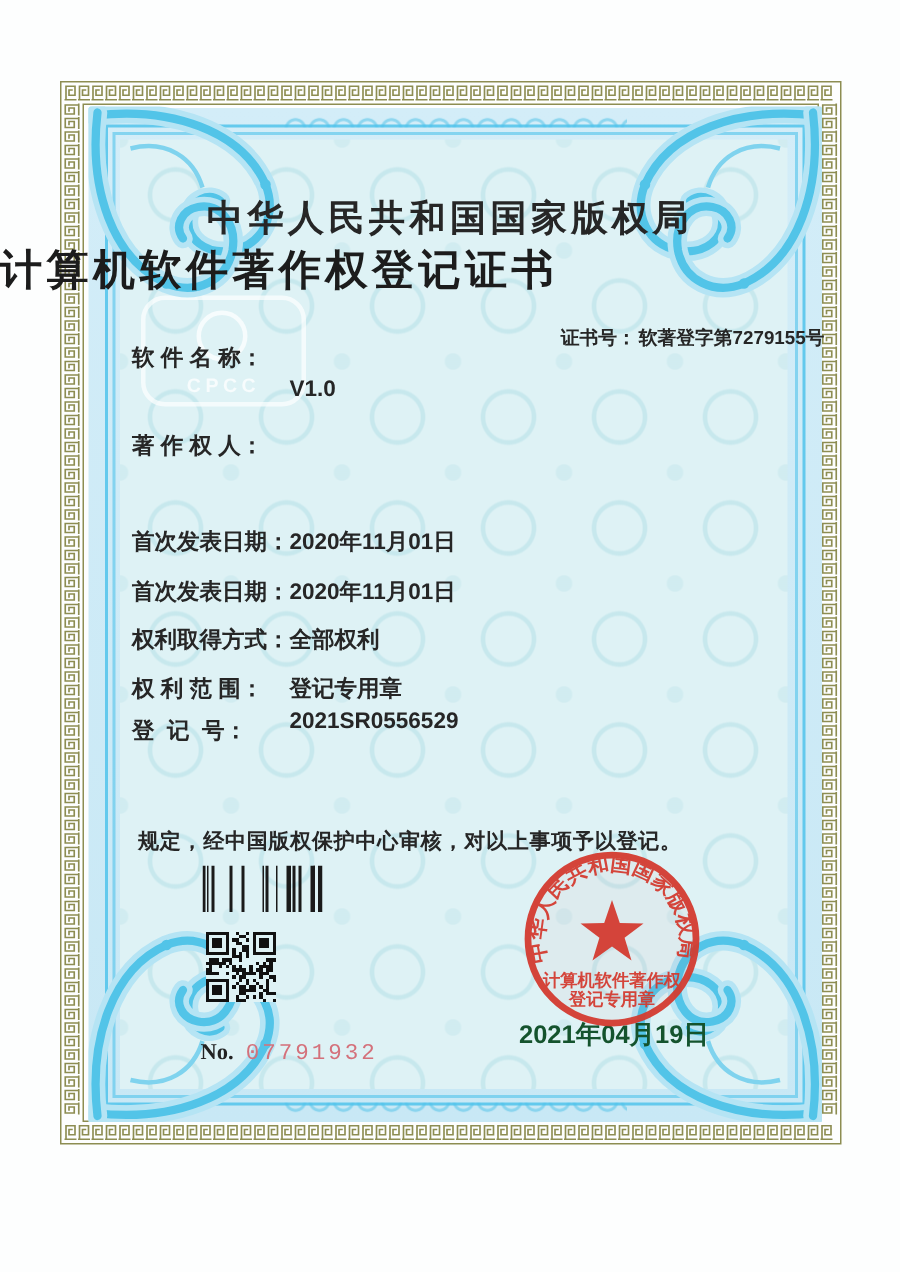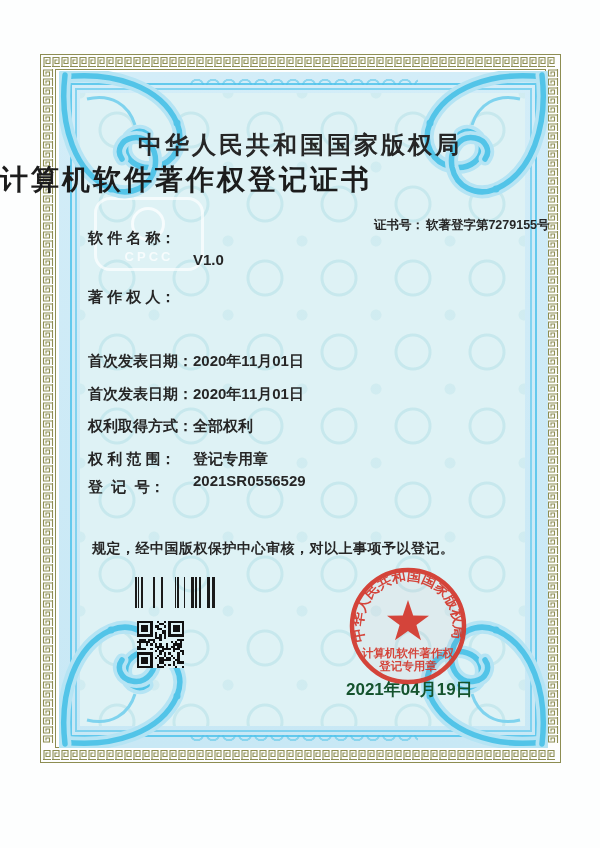--- a/index.html
+++ b/index.html
@@ -166,21 +166,21 @@
 
   <div class="tx flabel" style="top:417px">权利取得方式：</div>
   <div class="tx fvalue" style="top:417px">全部权利</div>
 
   <div class="tx flabel" style="top:450px">权 利 范 围：</div>
   <div class="tx fvalue" style="top:450px">登记专用章</div>
 
   <div class="tx flabel" style="top:478px">登  记  号：</div>
   <div class="tx fvalue" style="top:472px">2021SR0556529</div>
 
-  <div class="tx stmt" style="left:92px;  top:540px">规定，经中国版权保护中心审核，对以上事项予以登记。</div>
+  <div class="tx stmt" style="left:92px;  top:552px">规定，经中国版权保护中心审核，对以上事项予以登记。</div>
 
   <svg id="bc" width="80" height="31">
       <rect x="0" y="0" width="2" height="31" fill="#1a1a1a"></rect>
       <rect x="3" y="0" width="1" height="31" fill="#1a1a1a"></rect>
       <rect x="6" y="0" width="2" height="31" fill="#1a1a1a"></rect>
       <rect x="18" y="0" width="2" height="31" fill="#1a1a1a"></rect>
       <rect x="26" y="0" width="2" height="31" fill="#1a1a1a"></rect>
       <rect x="40" y="0" width="1" height="31" fill="#1a1a1a"></rect>
       <rect x="42" y="0" width="2" height="31" fill="#1a1a1a"></rect>
       <rect x="49" y="0" width="1" height="31" fill="#1a1a1a"></rect>
@@ -315,20 +315,23 @@
       <rect x="9" y="19" width="1" height="1" fill="#111"></rect>
       <rect x="12" y="19" width="1" height="1" fill="#111"></rect>
       <rect x="14" y="19" width="1" height="1" fill="#111"></rect>
       <rect x="16" y="19" width="1" height="1" fill="#111"></rect>
       <rect x="9" y="20" width="1" height="1" fill="#111"></rect>
       <rect x="10" y="20" width="1" height="1" fill="#111"></rect>
       <rect x="11" y="20" width="1" height="1" fill="#111"></rect>
       <rect x="17" y="20" width="1" height="1" fill="#111"></rect>
       <rect x="20" y="20" width="1" height="1" fill="#111"></rect>
     </svg>
+  <div class="tx serial-no">
+    <span class="no">No.</span><span class="digits">07791932</span>
+  </div>
 
   <svg class="seal" viewBox="0 0 120 120">
     <defs>
       <path id="sealArc" d="M 17 75 A 45.5 45.5 0 1 1 103 75" fill="none"></path>
     </defs>
     <circle cx="60" cy="60" r="56" fill="rgba(214,60,47,0.04)" stroke="#d43a2f" stroke-width="4.5"></circle>
     <polygon fill="#d43a2f" points="60,34 65.2,49.4 81,49.7 68.4,59.1 73,74.3 60,65 47,74.3 51.6,59.1 39,49.7 54.8,49.4"></polygon>
     <text font-size="13.5" font-weight="bold" fill="#d43a2f">
       <textPath href="#sealArc" startOffset="0" textLength="170" lengthAdjust="spacingAndGlyphs">中华人民共和国国家版权局</textPath>
     </text>

